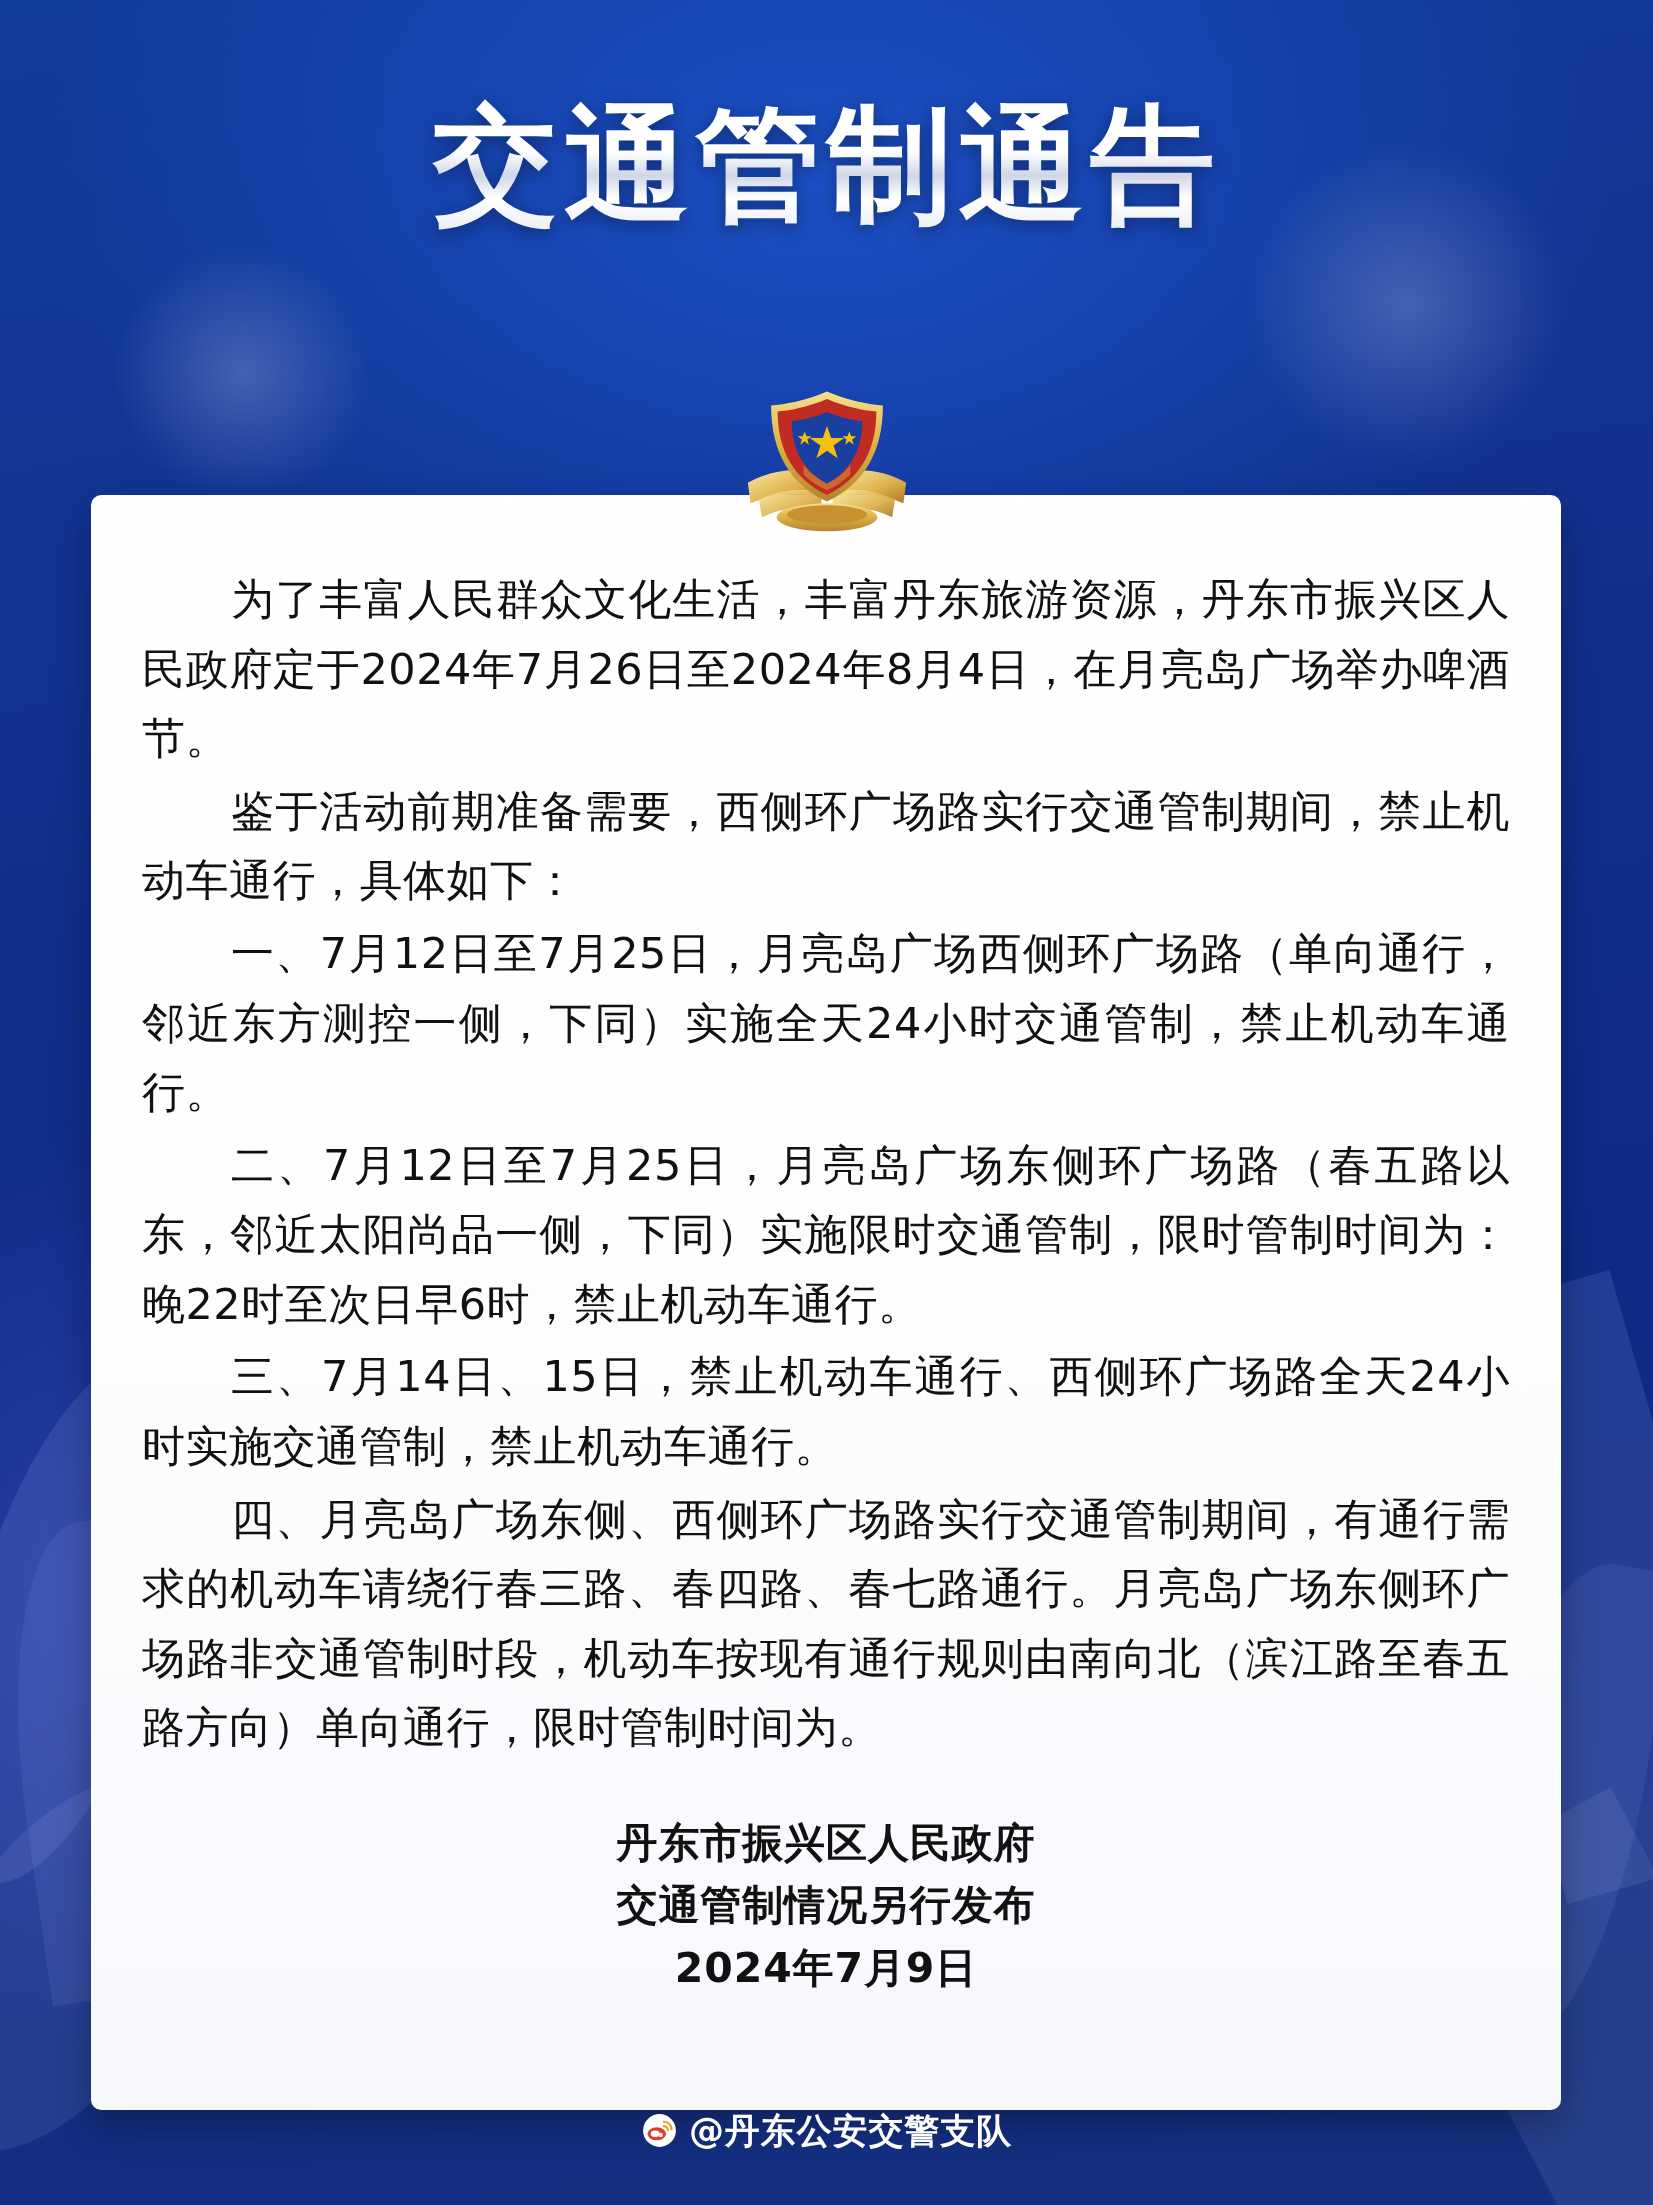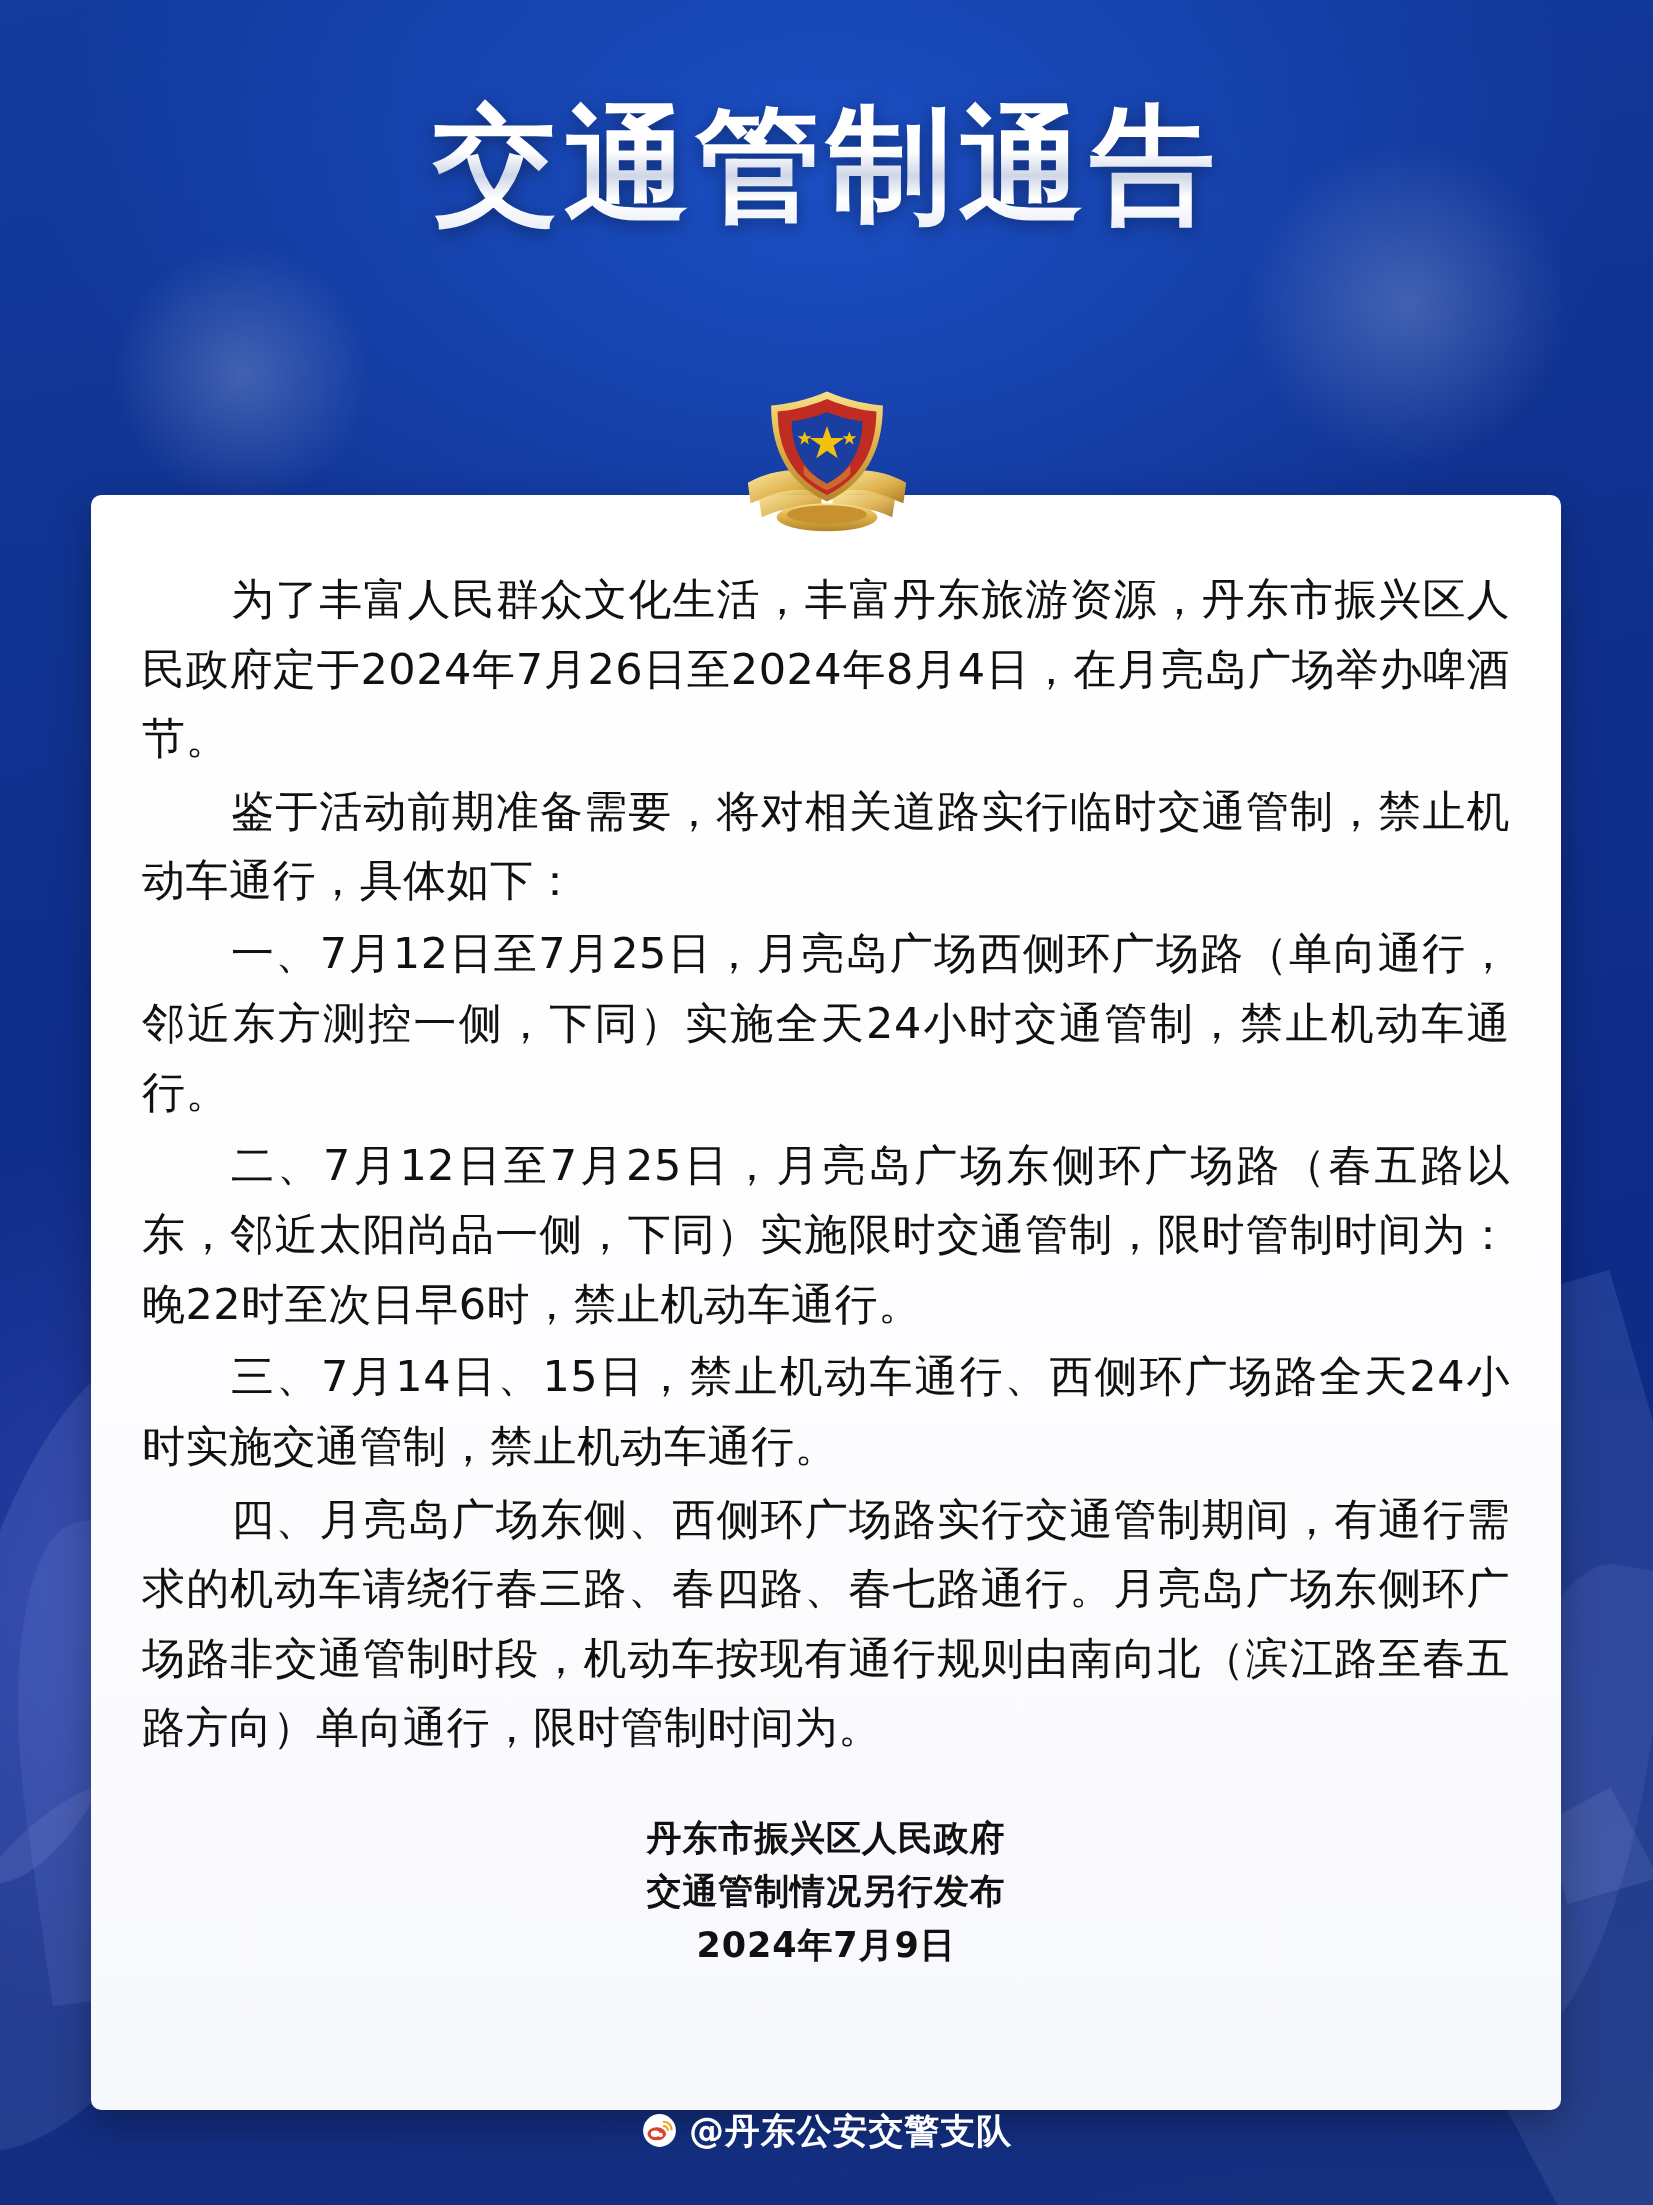--- a/index.html
+++ b/index.html
@@ -104,21 +104,21 @@
   }
   .body-text p {
     margin: 0 0 2.8px 0;
     text-indent: 89px;
   }
 
   .signature {
     margin-top: 49px;
     text-align: center;
     font-family: "DejaVu Sans", "Liberation Sans", sans-serif;
-    font-size: 35px;
+    font-size: 41px;
     line-height: 1.52;
     color: #111111;
     font-weight: bold;
     letter-spacing: 0.9px;
   }
   .signature div { margin: 0; }
 
   
   .footer {
     position: absolute;
@@ -190,21 +190,21 @@
       </g>
 
       <path d="M190 216 C170 206 152 192 140 176 L140 196 C154 210 172 222 190 230 Z" fill="#d9a63c" opacity="0.5"></path>
       <path d="M190 216 C210 206 228 192 240 176 L240 196 C226 210 208 222 190 230 Z" fill="#d9a63c" opacity="0.5"></path>
     </svg>
   </div>
 
   <div class="card">
     <div class="body-text">
       <p>为了丰富人民群众文化生活，丰富丹东旅游资源，丹东市振兴区人民政府定于2024年7月26日至2024年8月4日，在月亮岛广场举办啤酒节。</p>
-      <p>鉴于活动前期准备需要，将对相关道路实行临时交通管制，禁止机动车通行，具体如下：</p>
+      <p>鉴于活动前期准备需要，西侧环广场路实行交通管制期间，禁止机动车通行，具体如下：</p>
       <p>一、7月12日至7月25日，月亮岛广场西侧环广场路（单向通行，邻近东方测控一侧，下同）实施全天24小时交通管制，禁止机动车通行。</p>
       <p>二、7月12日至7月25日，月亮岛广场东侧环广场路（春五路以东，邻近太阳尚品一侧，下同）实施限时交通管制，限时管制时间为：晚22时至次日早6时，禁止机动车通行。</p>
       <p>三、7月14日、15日，禁止机动车通行、西侧环广场路全天24小时实施交通管制，禁止机动车通行。</p>
       <p>四、月亮岛广场东侧、西侧环广场路实行交通管制期间，有通行需求的机动车请绕行春三路、春四路、春七路通行。月亮岛广场东侧环广场路非交通管制时段，机动车按现有通行规则由南向北（滨江路至春五路方向）单向通行，限时管制时间为。</p>
     </div>
 
     <div class="signature">
       <div>丹东市振兴区人民政府</div>
       <div>交通管制情况另行发布</div>
       <div>2024年7月9日</div>

